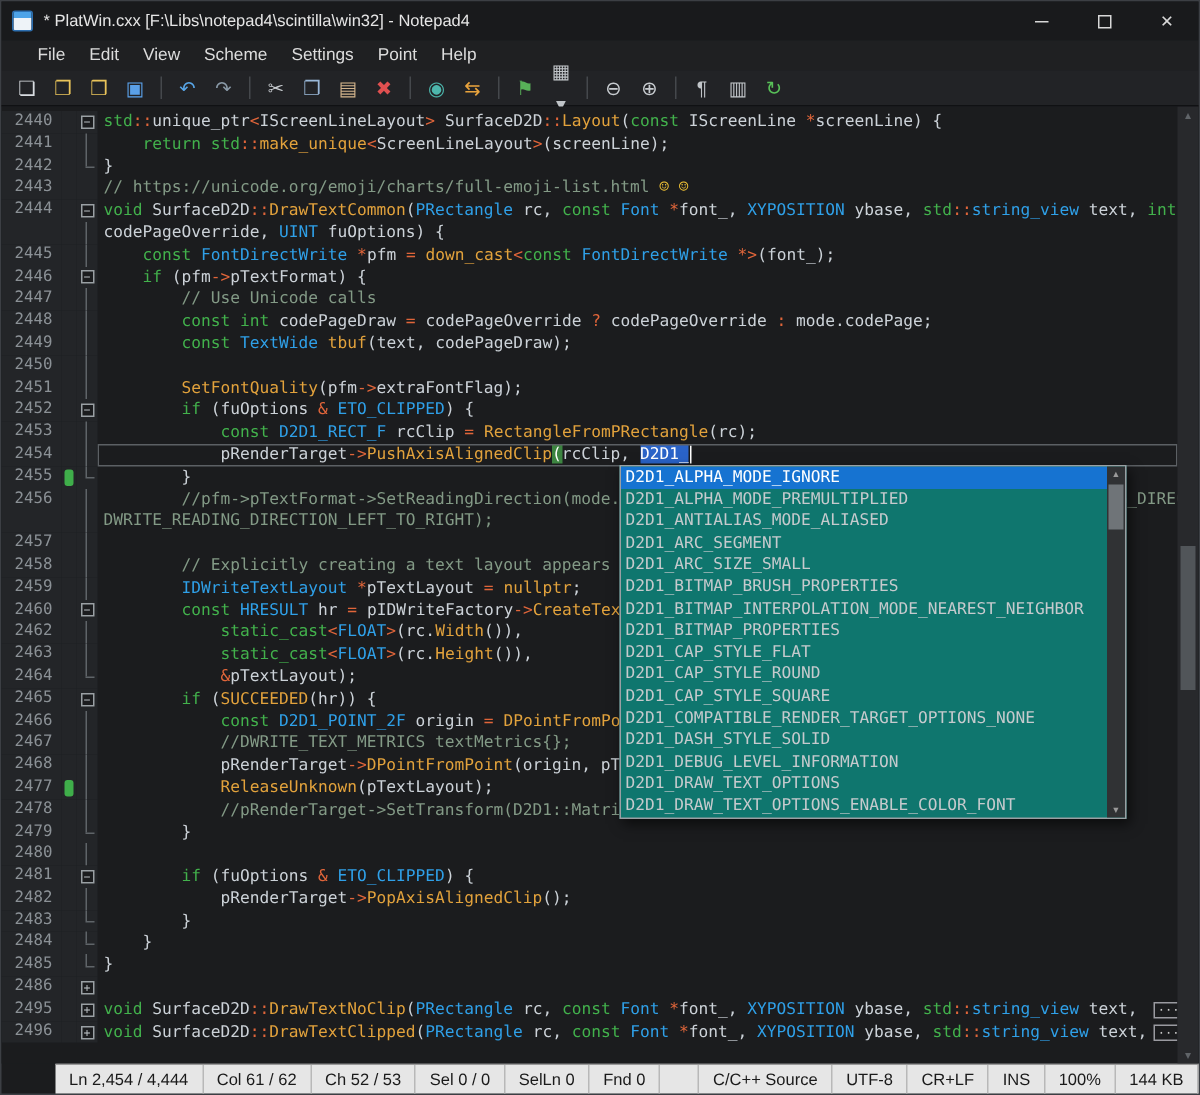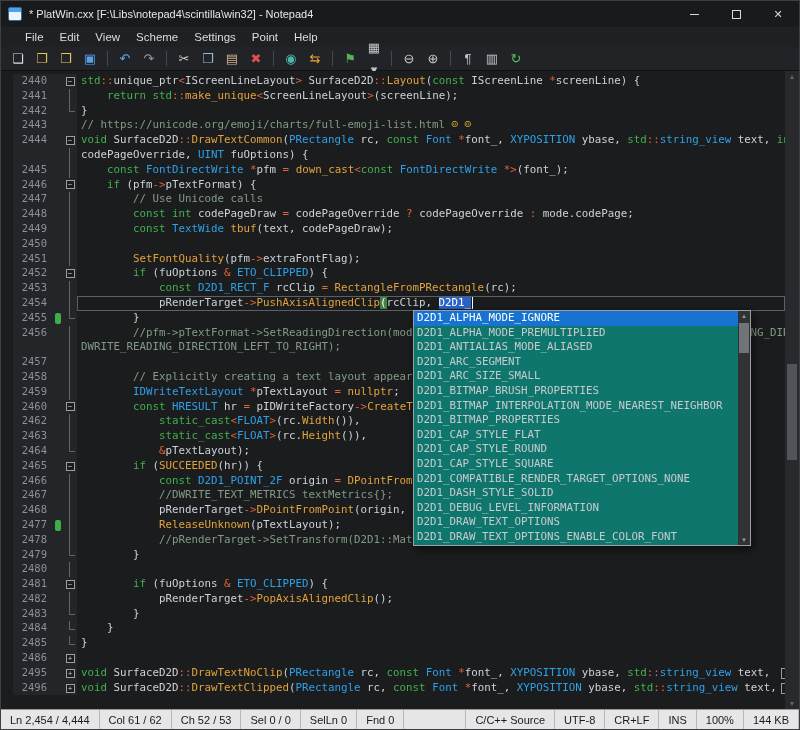--- a/index.html
+++ b/index.html
@@ -24,21 +24,21 @@
   .menu-item { padding:0 8px; }
 
   
   .toolbar { height:24px; background:#222326; display:flex; align-items:center; padding-left:6px;
              gap:2px; border-bottom:1px solid #101113; flex:none; }
   .tb-btn { width:22px; text-align:center; font-size:13px; line-height:22px; }
   .tb-sep { width:1px; height:15px; background:#45484c; margin:0 4px; }
 
   
   .editor { position:relative; flex:1; background:#1b1c1e; display:flex; overflow:hidden; }
-  .code { flex:1; padding-top:3px; overflow:hidden;margin-left:12px; }
+  .code { flex:1; padding-top:3px; overflow:hidden; }
   .crow { display:flex; height:14.8px; line-height:14.8px; align-items:stretch; }
   .ln { width:40px; flex:none; text-align:right; padding-right:6px; color:#8b9196;
         font:10.5px "DejaVu Sans Mono", monospace; background:#232528; }
   .mk { width:10px; flex:none; background:#232528; display:flex; align-items:center; justify-content:center; }
   .mark-green { width:6px; height:11px; background:#3fae4a; border-radius:2px; }
   .fd { width:14px; flex:none; background:#232528; position:relative; display:flex;
         align-items:center; justify-content:center; }
   .fd.fline::before { content:""; position:absolute; left:6px; top:0; bottom:0; border-left:1px solid #5f6468; }
   .fd.fend::before  { content:""; position:absolute; left:6px; top:0; height:50%; border-left:1px solid #5f6468; }
   .fd.fend::after   { content:""; position:absolute; left:6px; top:50%; width:6px; border-top:1px solid #5f6468; }
@@ -73,21 +73,21 @@
   .ac-list { flex:1; overflow:hidden; }
   .ac-item { height:14.6px; line-height:14.6px; font:10.8px "DejaVu Sans Mono", monospace;
              color:#c6cacd; padding:0 3px; white-space:pre; overflow:hidden; }
   .ac-item.sel { background:#1673d1; color:#ffffff; }
   .ac-scroll { width:12px; background:#303234; display:flex; flex-direction:column; align-items:center;
                justify-content:space-between; font-size:7px; color:#9a9a9a; position:relative; padding:1px 0; }
   .ac-thumb { position:absolute; top:12px; left:1px; width:10px; height:30px; background:#6f7478; }
 
   
   .statusbar { height:20px; background:#e6e6e6; border-top:1px solid #999; display:flex;
-               align-items:stretch; font-size:11px; color:#1a1a1a; flex:none; }
+               align-items:stretch; font-size:11px; color:#1a1a1a; flex:none;margin-left:36px; }
   .st-seg { display:flex; align-items:center; padding:0 9px; border-right:1px solid #b8b8b8; white-space:nowrap; }
   .st-spacer { flex:1; border-right:1px solid #b8b8b8; }
 </style>
 </head>
 <body>
 
 <div class="window">
 
   <div class="titlebar">
     <span class="app-icon"></span>

